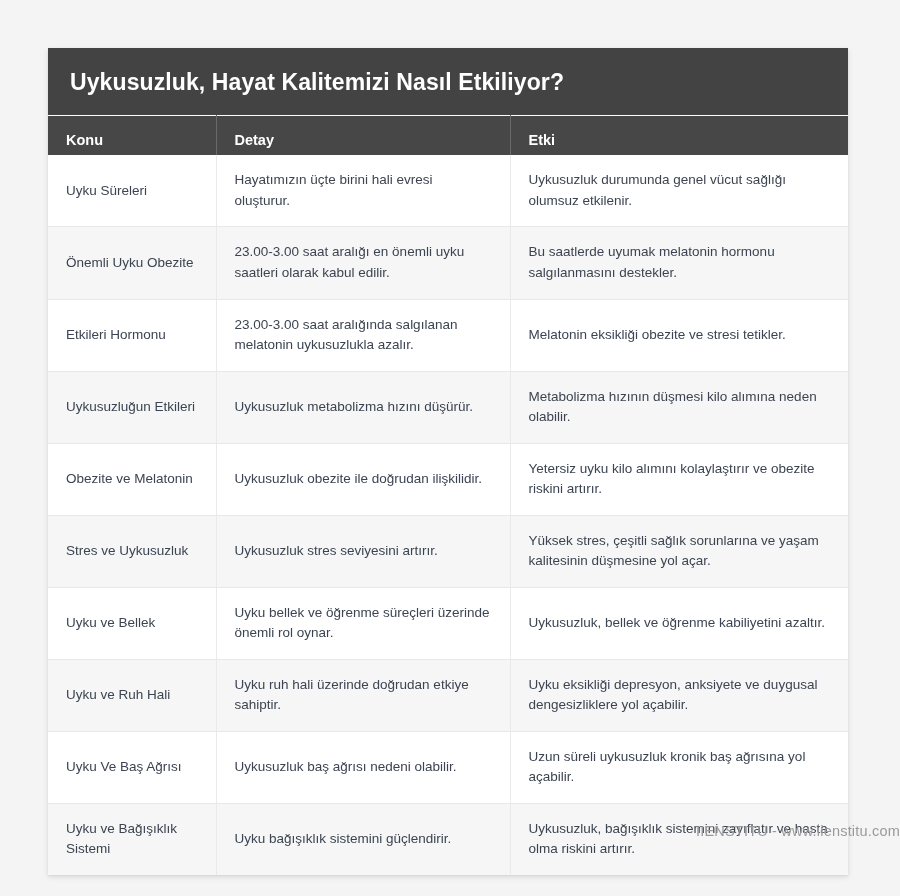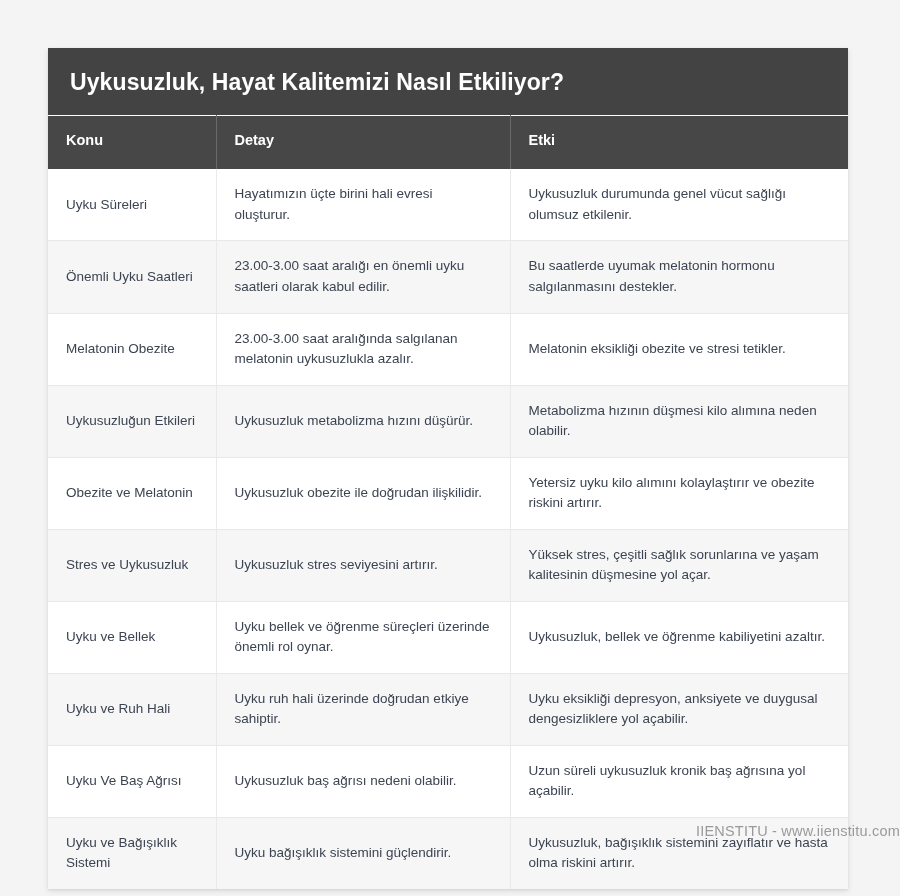--- a/index.html
+++ b/index.html
@@ -49,21 +49,21 @@
     border-collapse: collapse;
     table-layout: fixed;
   }
 
   table.data-table thead th {
     background: #474747;
     color: #ffffff;
     font-size: 14.5px;
     font-weight: bold;
     text-align: left;
-    padding: 16px 18px 21px 18px;
+    padding: 16px 18px 7px 18px;
     border-right: 1px solid #6a6a6a;
     border-top: 1px solid #ffffff;
     box-sizing: border-box;
     vertical-align: middle;
   }
   table.data-table thead th:last-child {
     border-right: none;
   }
 
   table.data-table tbody td {
@@ -126,26 +126,26 @@
           <th>Etki</th>
         </tr>
       </thead>
       <tbody>
         <tr>
           <td>Uyku Süreleri</td>
           <td>Hayatımızın üçte birini hali evresi oluşturur.</td>
           <td>Uykusuzluk durumunda genel vücut sağlığı olumsuz etkilenir.</td>
         </tr>
         <tr>
-          <td>Önemli Uyku Saatleri</td>
+          <td>Önemli Uyku Obezite</td>
           <td>23.00-3.00 saat aralığı en önemli uyku saatleri olarak kabul edilir.</td>
           <td>Bu saatlerde uyumak melatonin hormonu salgılanmasını destekler.</td>
         </tr>
         <tr>
-          <td>Melatonin Obezite</td>
+          <td>Etkileri Hormonu</td>
           <td>23.00-3.00 saat aralığında salgılanan melatonin uykusuzlukla azalır.</td>
           <td>Melatonin eksikliği obezite ve stresi tetikler.</td>
         </tr>
         <tr>
           <td>Uykusuzluğun Etkileri</td>
           <td>Uykusuzluk metabolizma hızını düşürür.</td>
           <td>Metabolizma hızının düşmesi kilo alımına neden olabilir.</td>
         </tr>
         <tr>
           <td>Obezite ve Melatonin</td>

